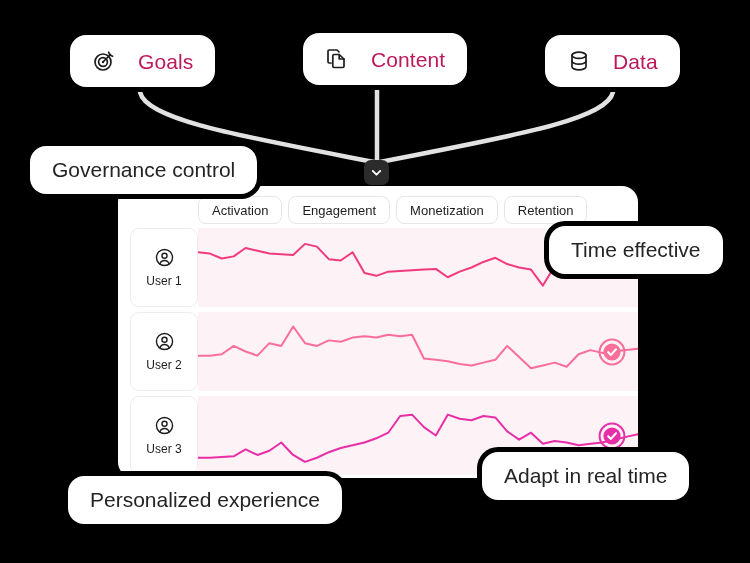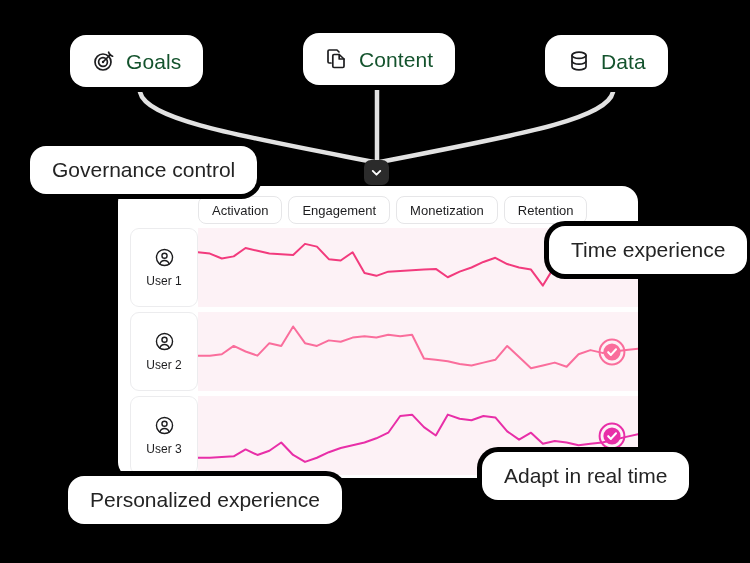--- a/index.html
+++ b/index.html
@@ -17,26 +17,26 @@
     width: 750px;
     height: 563px;
     background: #000000;
   }
 
   
   .pill {
     position: absolute;
     display: flex;
     align-items: center;
-    gap: 10px;
+    gap: 22px;
     background: #ffffff;
     border-radius: 16px;
     padding: 10px 22px;
     height: 52px;
-    color: #14532d;
+    color: #be185d;
     font-size: 21px;
     letter-spacing: .1px;
     box-shadow: 0 0 0 5px #000000;
     z-index: 40;
   }
   .pill .label { white-space: nowrap; line-height: 1; }
   .pill .ic { width: 24px; height: 24px; flex: none; display: block; }
 
   #pill-goals   { left: 70px;  top: 35px; }
   #pill-content { left: 303px; top: 33px; }
@@ -323,21 +323,21 @@
         </div>
       </div>
 
     </div>
   </div>
 
   <div class="callout" id="callout-governance">
     <span>Governance control</span>
   </div>
   <div class="callout" id="callout-time">
-    <span>Time experience</span>
+    <span>Time effective</span>
   </div>
   <div class="callout" id="callout-adapt">
     <span>Adapt in real time</span>
   </div>
   <div class="callout" id="callout-personal">
     <span>Personalized experience</span>
   </div>
 
 </div>
 

